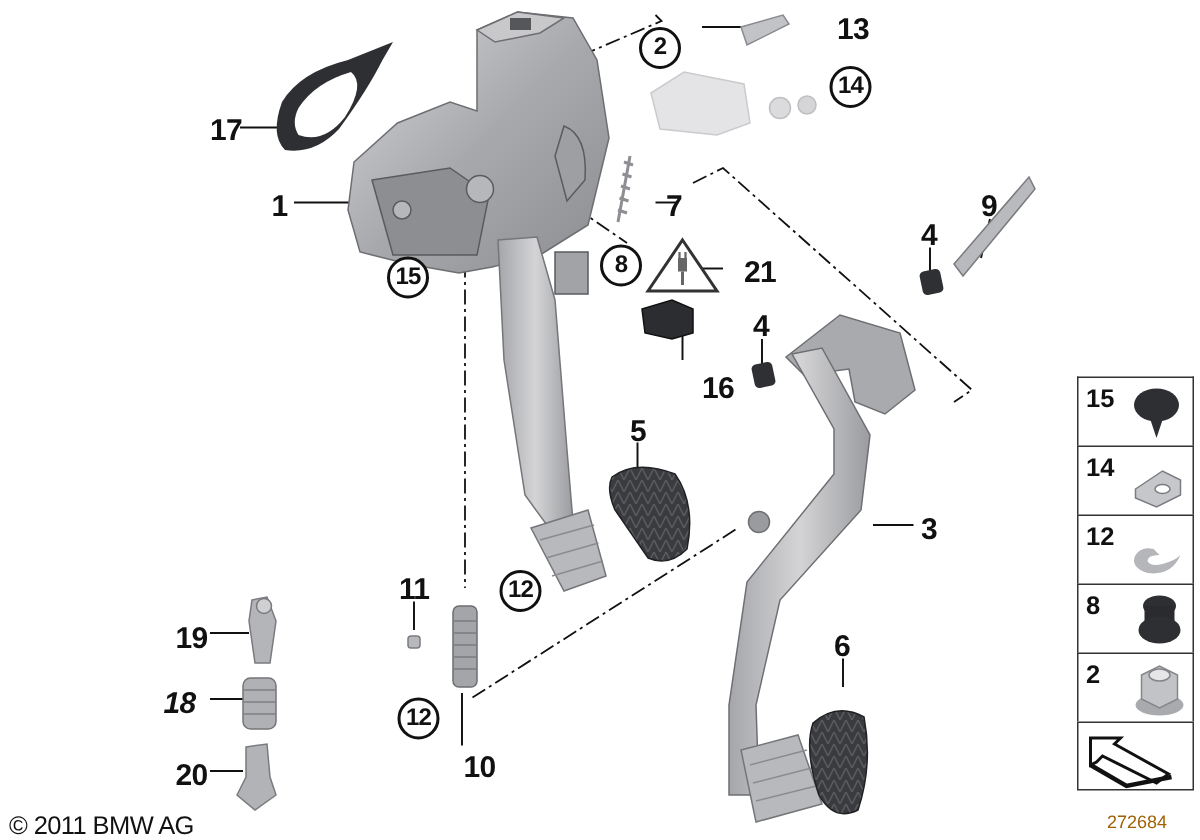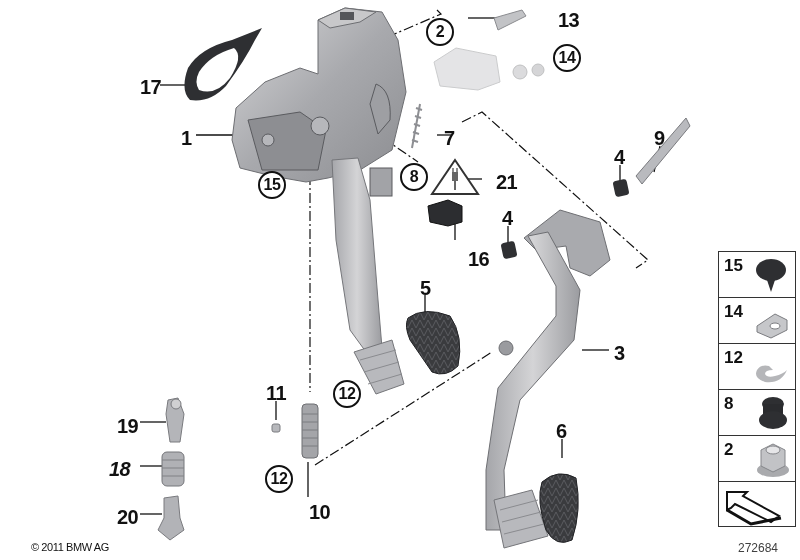--- a/index.html
+++ b/index.html
@@ -5,22 +5,22 @@
   html, body { margin:0; padding:0; background:#ffffff; }
   body { width:800px; height:560px; position:relative; overflow:hidden; font-family:"Liberation Sans", sans-serif; }
   #diagram { position:absolute; left:0; top:0; width:800px; height:560px; }
   .callout { position:absolute; font-family:"Liberation Sans", sans-serif; font-weight:bold; font-size:20px; color:#111; line-height:1; letter-spacing:-0.5px; }
   .callout.circled { width:28px; height:28px; border:2px solid #111; border-radius:50%; display:flex; align-items:center; justify-content:center; background:#fff; box-sizing:border-box; font-size:16px; }
   .legend { position:absolute; left:718px; top:251px; width:78px; }
   .legend-cell { position:relative; width:78px; height:46px; border:1px solid #333; border-bottom:none; box-sizing:border-box; background:#fff; }
   .legend-cell:last-child { border-bottom:1px solid #333; }
   .legend-cell .num { position:absolute; left:5px; top:4px; font-weight:bold; font-size:17px; color:#111; }
   .legend-cell svg { position:absolute; right:4px; top:4px; }
-  .doc-id { position:absolute; left:738px; top:541px; font-size:12px; color:#404040; }
-  .copyright { position:absolute; left:6px; top:541px; font-size:11px; color:#111; letter-spacing:-0.4px;margin-left:25px; }
+  .doc-id { position:absolute; left:738px; top:541px; font-size:12px; color:#a16207; }
+  .copyright { position:absolute; left:6px; top:541px; font-size:17px; color:#111; letter-spacing:-0.4px; }
 </style>
 </head>
 <body>
 
 <div id="diagram">
   <svg width="800" height="560" viewBox="0 0 800 560">
     <defs>
       <linearGradient id="metal" x1="0" y1="0" x2="1" y2="1">
         <stop offset="0" stop-color="#d8d8da"></stop>
         <stop offset="0.5" stop-color="#a8a9ad"></stop>

